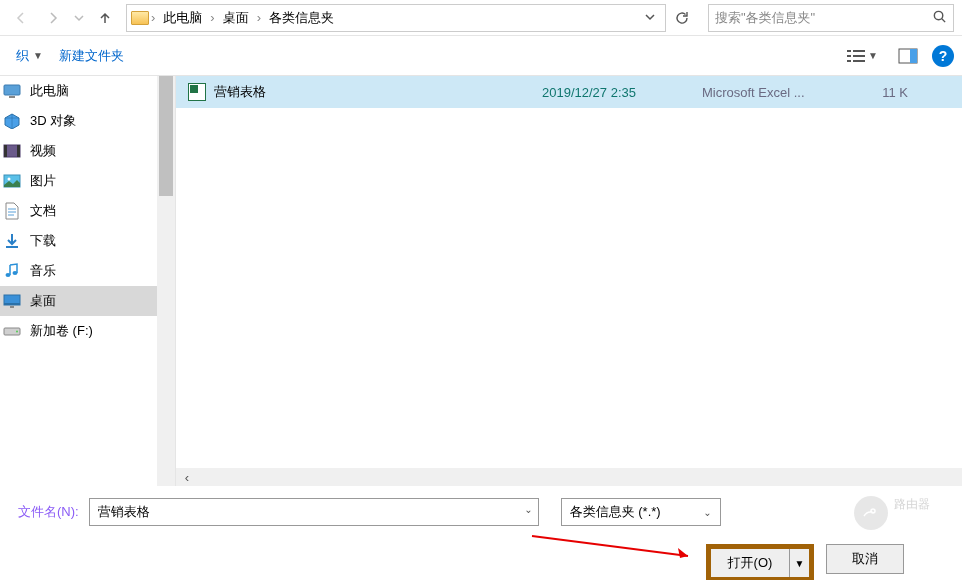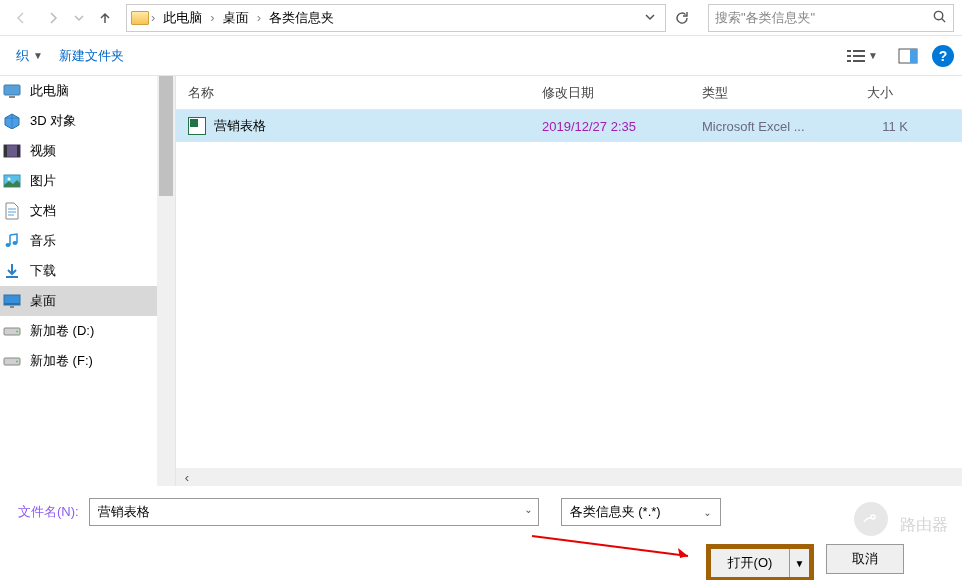--- a/index.html
+++ b/index.html
@@ -43,21 +43,21 @@
     .fh-name { width: 354px; }
     .fh-date { width: 160px; }
     .fh-type { width: 165px; }
     .fh-size { width: 65px; }
     .file-list { flex: 1; }
     .file-row { display: flex; align-items: center; height: 32px; cursor: pointer; }
     .file-row.selected { background: #cde8f6; }
     .fr-name { width: 354px; display: flex; align-items: center; gap: 8px; padding-left: 12px; }
     .excel-icon { width: 18px; height: 18px; background: #fff; border: 1px solid #217346; position: relative; }
     .excel-icon::before { content: ""; position: absolute; left: 1px; top: 1px; width: 8px; height: 8px; background: #217346; }
-    .fr-date { width: 160px; padding: 0 12px; color: #a21caf; }
+    .fr-date { width: 160px; padding: 0 12px; color: #0f766e; }
     .fr-type { width: 165px; padding: 0 12px; color: #6a6a82; }
     .fr-size { width: 65px; padding: 0 12px; color: #6a6a82; text-align: right; }
     
     .file-hscroll { height: 18px; display: flex; align-items: center; background: #f0f0f0; }
     .hscroll-left { width: 22px; text-align: center; color: #555; cursor: pointer; }
     .hscroll-track { flex: 1; height: 18px; background: #f0f0f0; position: relative; }
     
     .bottom-area { padding: 12px 18px 6px 18px; position: relative; }
     .filename-row { display: flex; align-items: center; gap: 10px; }
     .fn-label { color: #8b5cf6; }
@@ -71,21 +71,21 @@
     .btn { height: 30px; border: 1px solid #999; background: #efefef; display: flex; align-items: center; justify-content: center; cursor: pointer; font-size: 13px; }
     .btn-open-wrap { display: flex; border: 5px solid #a16207; }
     .btn-open { width: 78px; height: 28px; display: flex; align-items: center; justify-content: center; cursor: pointer; background: #efefef; }
     .btn-open-drop { width: 20px; height: 28px; border-left: 1px solid #999; display: flex; align-items: center; justify-content: center; cursor: pointer; background: #efefef; font-size: 10px; }
     .btn-cancel { width: 78px; }
     
     .arrow-annotation { position: absolute; left: 530px; top: 534px; width: 170px; height: 28px; pointer-events: none; }
     .arrow-line { stroke: #e60000; stroke-width: 2; fill: none; }
     .arrow-head { fill: #e60000; }
     
-    .watermark { position: absolute; right: 8px; bottom: 44px; width: 100px; height: 40px; opacity: 0.5; color: #aaa; display: flex; align-items: flex-end; gap: 12px; font-size: 16px; pointer-events: none; }
+    .watermark { position: absolute; right: 8px; bottom: 44px; width: 100px; height: 40px; opacity: 0.5; color: #aaa; display: flex; align-items: flex-start; gap: 6px; font-size: 12px; pointer-events: none; }
     .wm-circle { width: 34px; height: 34px; border-radius: 50%; background: #d0d0d0; display: flex; align-items: center; justify-content: center; }
   </style>
 </head>
 <body>
 
 <div class="address-bar">
   <div class="nav-buttons">
     <div class="nav-btn">
       <svg width="16" height="16" viewBox="0 0 16 16">
           <path d="M10 3 L5 8 L10 13" stroke="#ccc" stroke-width="1.5" fill="none"></path>
@@ -210,77 +210,62 @@
         <span class="sb-icon">
           <svg width="16" height="18" viewBox="0 0 16 18">
             <path d="M2 1 L10 1 L14 5 L14 17 L2 17 Z" fill="#fff" stroke="#888"></path>
             <path d="M4 7 L12 7 M4 10 L12 10 M4 13 L10 13" stroke="#5aa0d8"></path>
           </svg>
         </span>
         <span class="sb-label">文档</span>
       </div>
       <div class="sb-item">
         <span class="sb-icon">
+          <svg width="16" height="16" viewBox="0 0 16 16">
+            <path d="M8 1 L8 10 M4 7 L8 11 L12 7" stroke="#2a80c8" stroke-width="2" fill="none"></path>
+            <path d="M2 14 L14 14" stroke="#2a80c8" stroke-width="2"></path>
+          </svg>
+        </span>
+        <span class="sb-label">下载</span>
+      </div>
+      <div class="sb-item">
+        <span class="sb-icon">
           <svg width="16" height="18" viewBox="0 0 16 18">
             <path d="M6 3 L6 13 M6 3 L13 2 L13 11" stroke="#2a90d8" stroke-width="1.5" fill="none"></path>
             <ellipse cx="4" cy="13" rx="2.5" ry="2" fill="#2a90d8"></ellipse>
             <ellipse cx="11" cy="11" rx="2.5" ry="2" fill="#2a90d8"></ellipse>
           </svg>
         </span>
         <span class="sb-label">音乐</span>
       </div>
-      <div class="sb-item">
-        <span class="sb-icon">
-          <svg width="16" height="16" viewBox="0 0 16 16">
-            <path d="M8 1 L8 10 M4 7 L8 11 L12 7" stroke="#2a80c8" stroke-width="2" fill="none"></path>
-            <path d="M2 14 L14 14" stroke="#2a80c8" stroke-width="2"></path>
-          </svg>
-        </span>
-        <span class="sb-label">下载</span>
-      </div>
       <div class="sb-item selected">
         <span class="sb-icon">
           <svg width="18" height="16" viewBox="0 0 18 16">
             <rect x="1" y="2" width="16" height="10" fill="#3a90d8" stroke="#2a70a8"></rect>
             <rect x="1" y="10" width="16" height="2" fill="#2a70a8"></rect>
             <rect x="7" y="13" width="4" height="2" fill="#888"></rect>
           </svg>
         </span>
         <span class="sb-label">桌面</span>
       </div>
       <div class="sb-item">
         <span class="sb-icon">
           <svg width="18" height="14" viewBox="0 0 18 14">
             <rect x="1" y="4" width="16" height="7" rx="1" fill="#d0d0d0" stroke="#888"></rect>
             <circle cx="14" cy="7.5" r="1" fill="#5c5"></circle>
           </svg>
         </span>
-        <span class="sb-label">新加卷 (D:)</span>
-      </div>
-      <div class="sb-item">
-        <span class="sb-icon">
-          <svg width="18" height="14" viewBox="0 0 18 14">
-            <rect x="1" y="4" width="16" height="7" rx="1" fill="#d0d0d0" stroke="#888"></rect>
-            <circle cx="14" cy="7.5" r="1" fill="#5c5"></circle>
-          </svg>
-        </span>
         <span class="sb-label">新加卷 (F:)</span>
       </div>
     </div>
   <div class="scrollbar-v">
       <div class="thumb"></div>
     </div>
   <div class="divider-v"></div>
   <div class="file-area">
-    <div class="file-header">
-      <div class="fh-col fh-name">名称</div>
-      <div class="fh-col fh-date">修改日期</div>
-      <div class="fh-col fh-type">类型</div>
-      <div class="fh-col fh-size">大小</div>
-    </div>
     <div class="file-list" id="file-list">
         <div class="file-row selected">
           <div class="fr-name">
             <div class="excel-icon"></div>
             <span>营销表格</span>
           </div>
           <div class="fr-date">2019/12/27 2:35</div>
           <div class="fr-type">Microsoft Excel ...</div>
           <div class="fr-size">11 K</div>
         </div>

